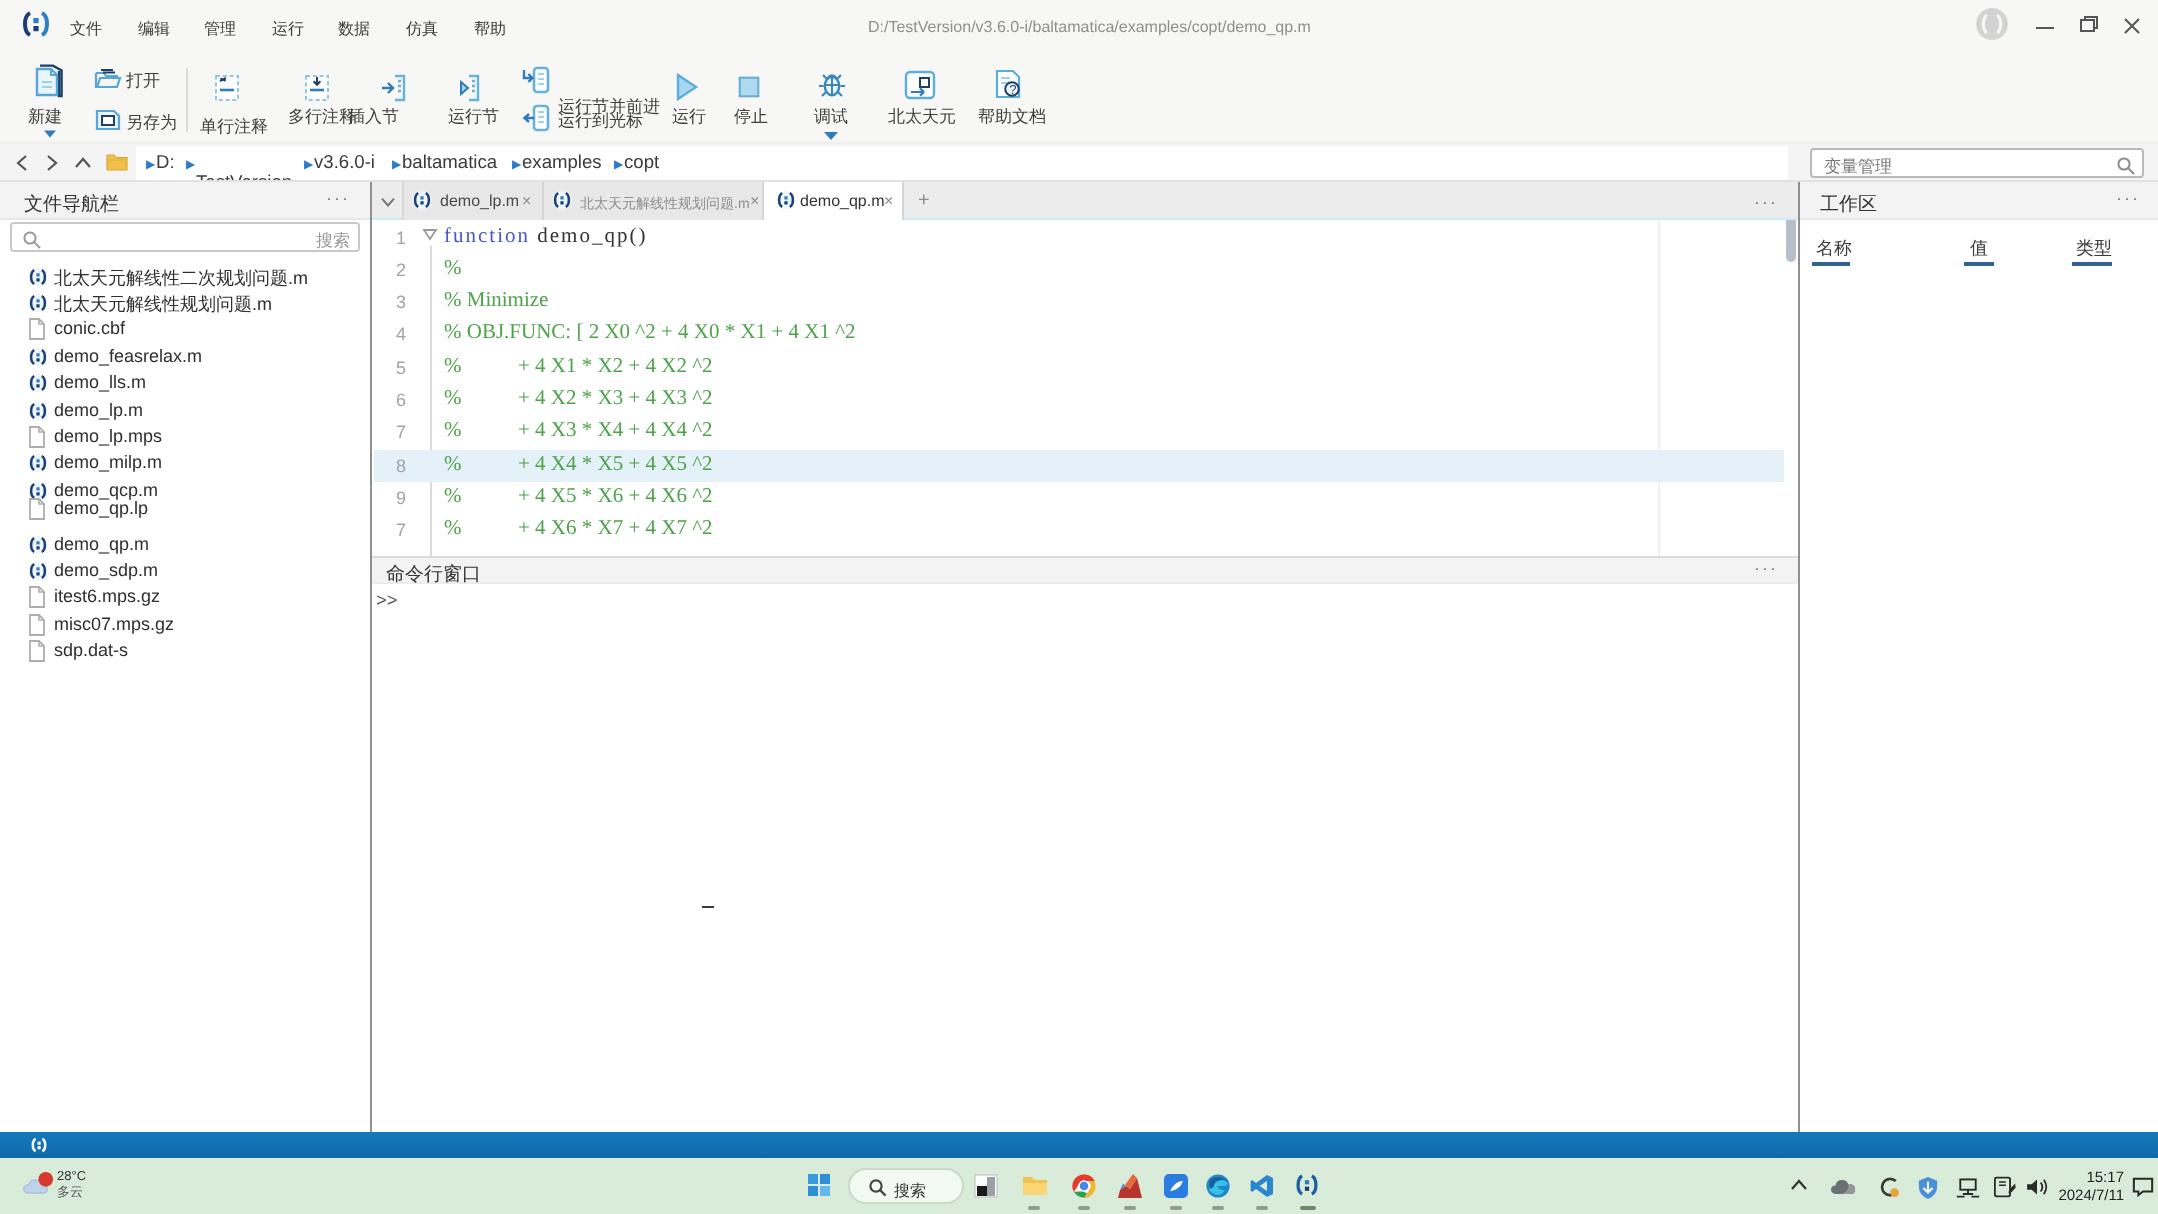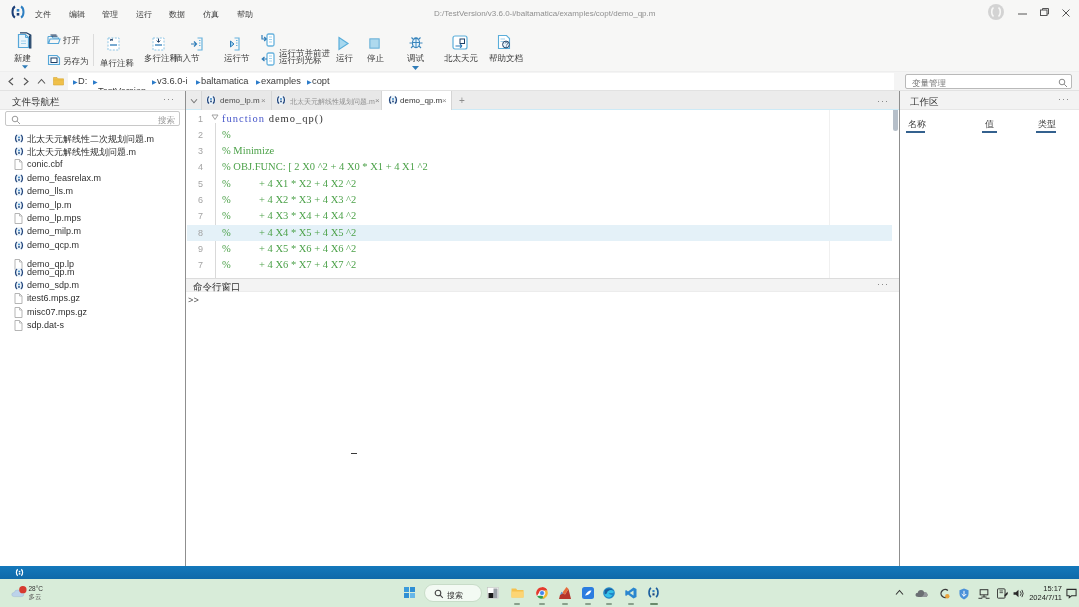--- a/index.html
+++ b/index.html
@@ -289,21 +289,21 @@
         </div>
 <div class="frow" style="top:147.7px">
           <svg width="10" height="11" viewBox="0 0 16 16">
             <circle cx="8" cy="8" r="7.5" fill="#eef6fc"></circle>
             <path d="M5 2.5 C3 3.5 2.5 5.5 2.5 8 C2.5 10.5 3 12.5 5 13.5 M11 2.5 C13 3.5 13.5 5.5 13.5 8 C13.5 10.5 13 12.5 11 13.5" stroke="#1c3f77" stroke-width="2" fill="none"></path>
             <rect x="6.7" y="5" width="2.6" height="2.6" fill="#2e7fc2"></rect>
             <rect x="6.7" y="9" width="2.6" height="2.6" fill="#1c3f77"></rect>
           </svg>
           <span>demo_qcp.m</span>
         </div>
-<div class="frow" style="top:167px">
+<div class="frow" style="top:157px">
           <svg width="9" height="11" viewBox="0 0 9 11">
             <path d="M1 0.5 H5.5 L8 3 V10.5 H1 Z" fill="#fff" stroke="#adadad" stroke-width="0.9"></path>
             <path d="M5.5 0.5 V3 H8" fill="none" stroke="#adadad" stroke-width="0.8"></path>
           </svg>
           <span>demo_qp.lp</span>
         </div>
 <div class="frow" style="top:174.5px">
           <svg width="10" height="11" viewBox="0 0 16 16">
             <circle cx="8" cy="8" r="7.5" fill="#eef6fc"></circle>
             <path d="M5 2.5 C3 3.5 2.5 5.5 2.5 8 C2.5 10.5 3 12.5 5 13.5 M11 2.5 C13 3.5 13.5 5.5 13.5 8 C13.5 10.5 13 12.5 11 13.5" stroke="#1c3f77" stroke-width="2" fill="none"></path>

